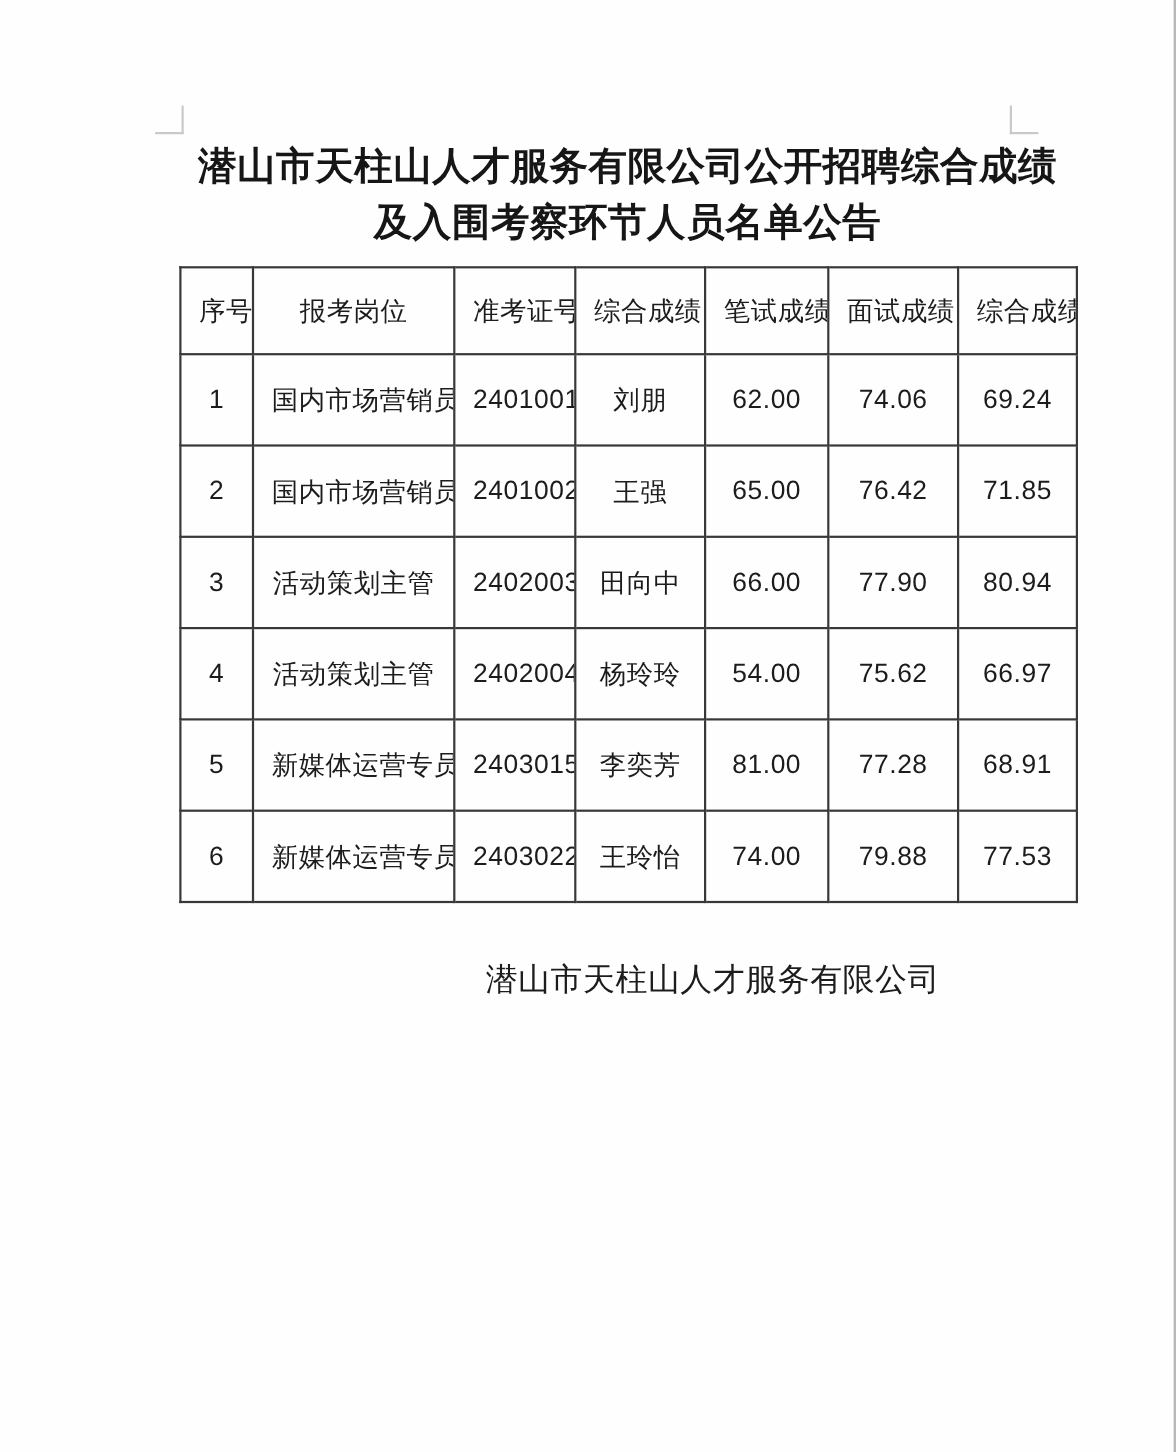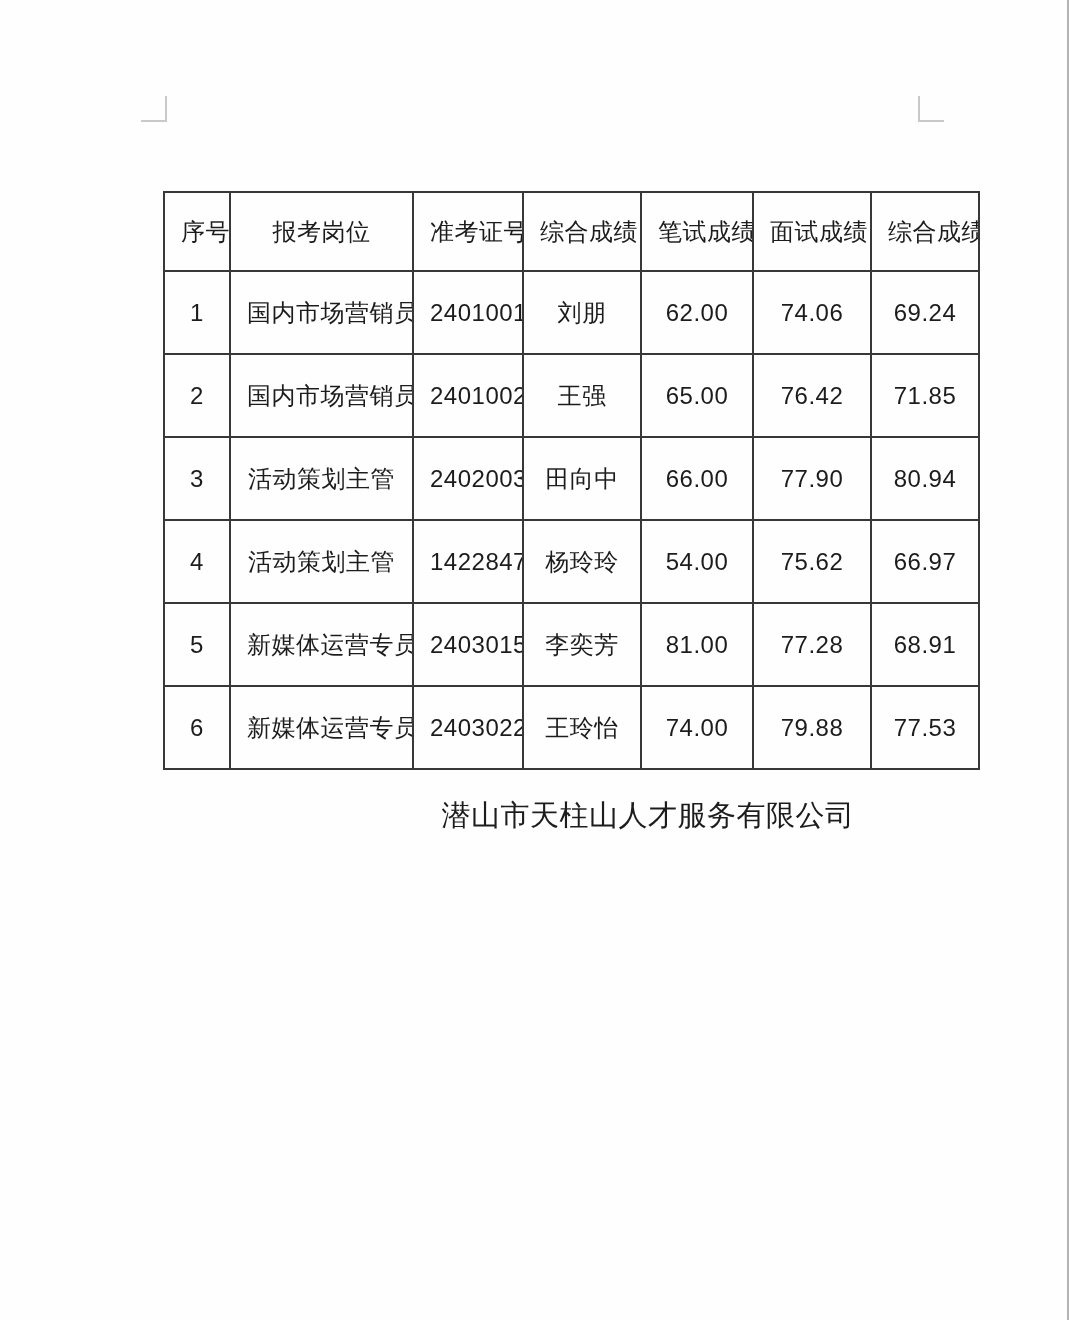--- a/index.html
+++ b/index.html
@@ -57,41 +57,42 @@
     text-align: center; vertical-align: middle;
     font-size: 24px; font-weight: 400;
     padding: 16px; letter-spacing: 0.5px;
     color: #1c1c1c;
     overflow: hidden; white-space: nowrap;
   }
   .score-table th { height: 45px; }
   .score-table td { height: 49px; }
 
   .signature-block {
-    margin: 23px 0 0 auto;
+    margin: 48px 0 0 auto;
     width: 660px;
     text-align: center;
     font-size: 29px; line-height: 44px;
     letter-spacing: 0.5px;
     color: #1c1c1c;
   }
 </style>
 </head>
 <body>
 
 <div class="page">
 
   <div class="crop-mark tl"></div>
   <div class="crop-mark tr"></div>
   <div class="edge-line"></div>
 
   <div class="content">
 
     <h1 class="doc-title">
-      <br>
+      <span>潜山市天柱山人才服务有限公司公开招聘综合成绩</span><br>
+      <span>及入围考察环节人员名单公告</span>
     </h1>
 
 
     <table class="score-table">
       <colgroup>
         <col style="width:66px">
         <col style="width:183px">
         <col style="width:110px">
         <col style="width:118px">
         <col style="width:112px">
@@ -133,21 +134,21 @@
             <td>活动策划主管</td>
             <td>2402003</td>
             <td>田向中</td>
             <td>66.00</td>
             <td>77.90</td>
             <td>80.94</td>
           </tr>
           <tr>
             <td>4</td>
             <td>活动策划主管</td>
-            <td>1422847</td>
+            <td>2402004</td>
             <td>杨玲玲</td>
             <td>54.00</td>
             <td>75.62</td>
             <td>66.97</td>
           </tr>
           <tr>
             <td>5</td>
             <td>新媒体运营专员</td>
             <td>2403015</td>
             <td>李奕芳</td>

